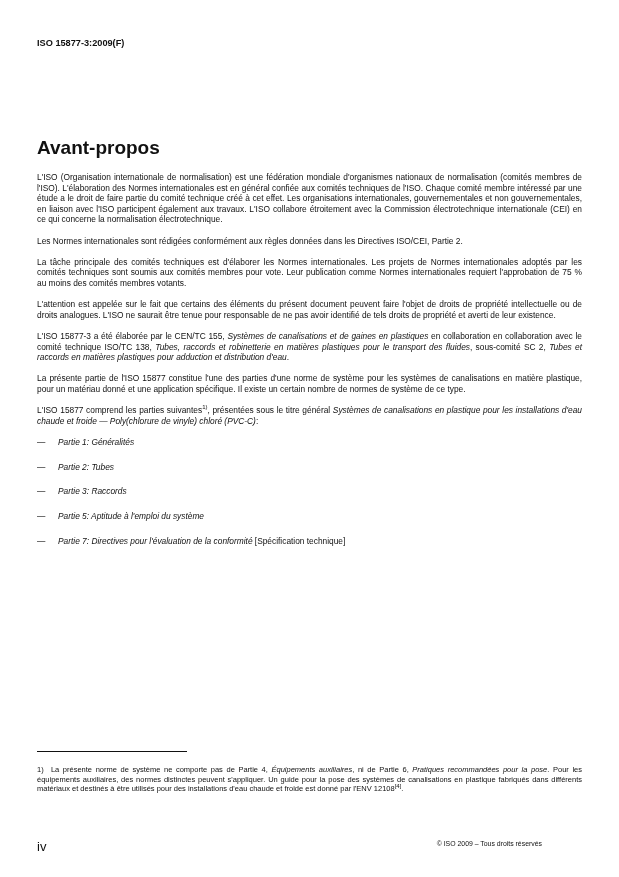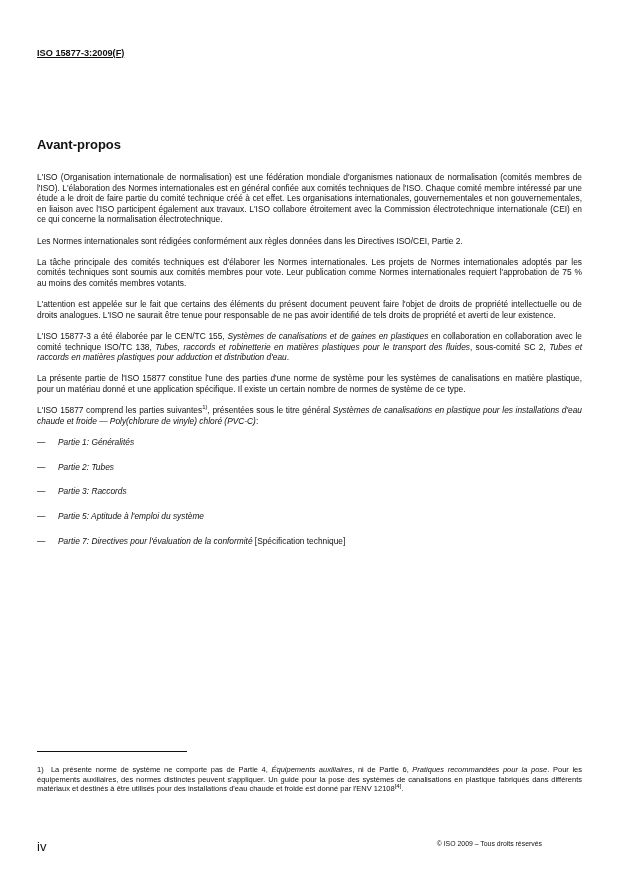--- a/index.html
+++ b/index.html
@@ -1,19 +1,19 @@
 <!DOCTYPE html>
 <html><head>
 <meta charset="utf-8">
 <style>
   html, body { margin: 0; padding: 0; background: #ffffff; }
   body { width: 619px; height: 877px; position: relative; overflow: hidden;
          font-family: "Liberation Sans", sans-serif; color: #111; }
-  .header { position: absolute; left: 37px; top: 48px; font-size: 9.2px; font-weight: bold; text-decoration: underline; }
-  .title { position: absolute; left: 37px; top: 137px; font-size: 13px; font-weight: bold; }
+  .header { position: absolute; left: 37px; top: 38px; font-size: 9.2px; font-weight: bold; }
+  .title { position: absolute; left: 37px; top: 137px; font-size: 19px; font-weight: bold; }
   .body { position: absolute; left: 37px; top: 172px; width: 545px; font-size: 8.35px; line-height: 10.6px; }
   .body p { margin: 0 0 10.6px 0; text-align: justify; }
   .body p.last-left { text-align-last: left; }
   .list { margin: 0; padding: 0; list-style: none; }
   .list li { position: relative; padding-left: 21px; margin-bottom: 14.1px; font-style: italic; }
   .list li .dash { position: absolute; left: 0; font-style: normal; }
   .list li .extra { font-style: normal; }
   i, .it { }
   sup { font-size: 6px; vertical-align: super; line-height: 0; }
   .fn-rule { position: absolute; left: 37px; top: 751px; width: 150px; height: 0; border-top: 1px solid #111; }

